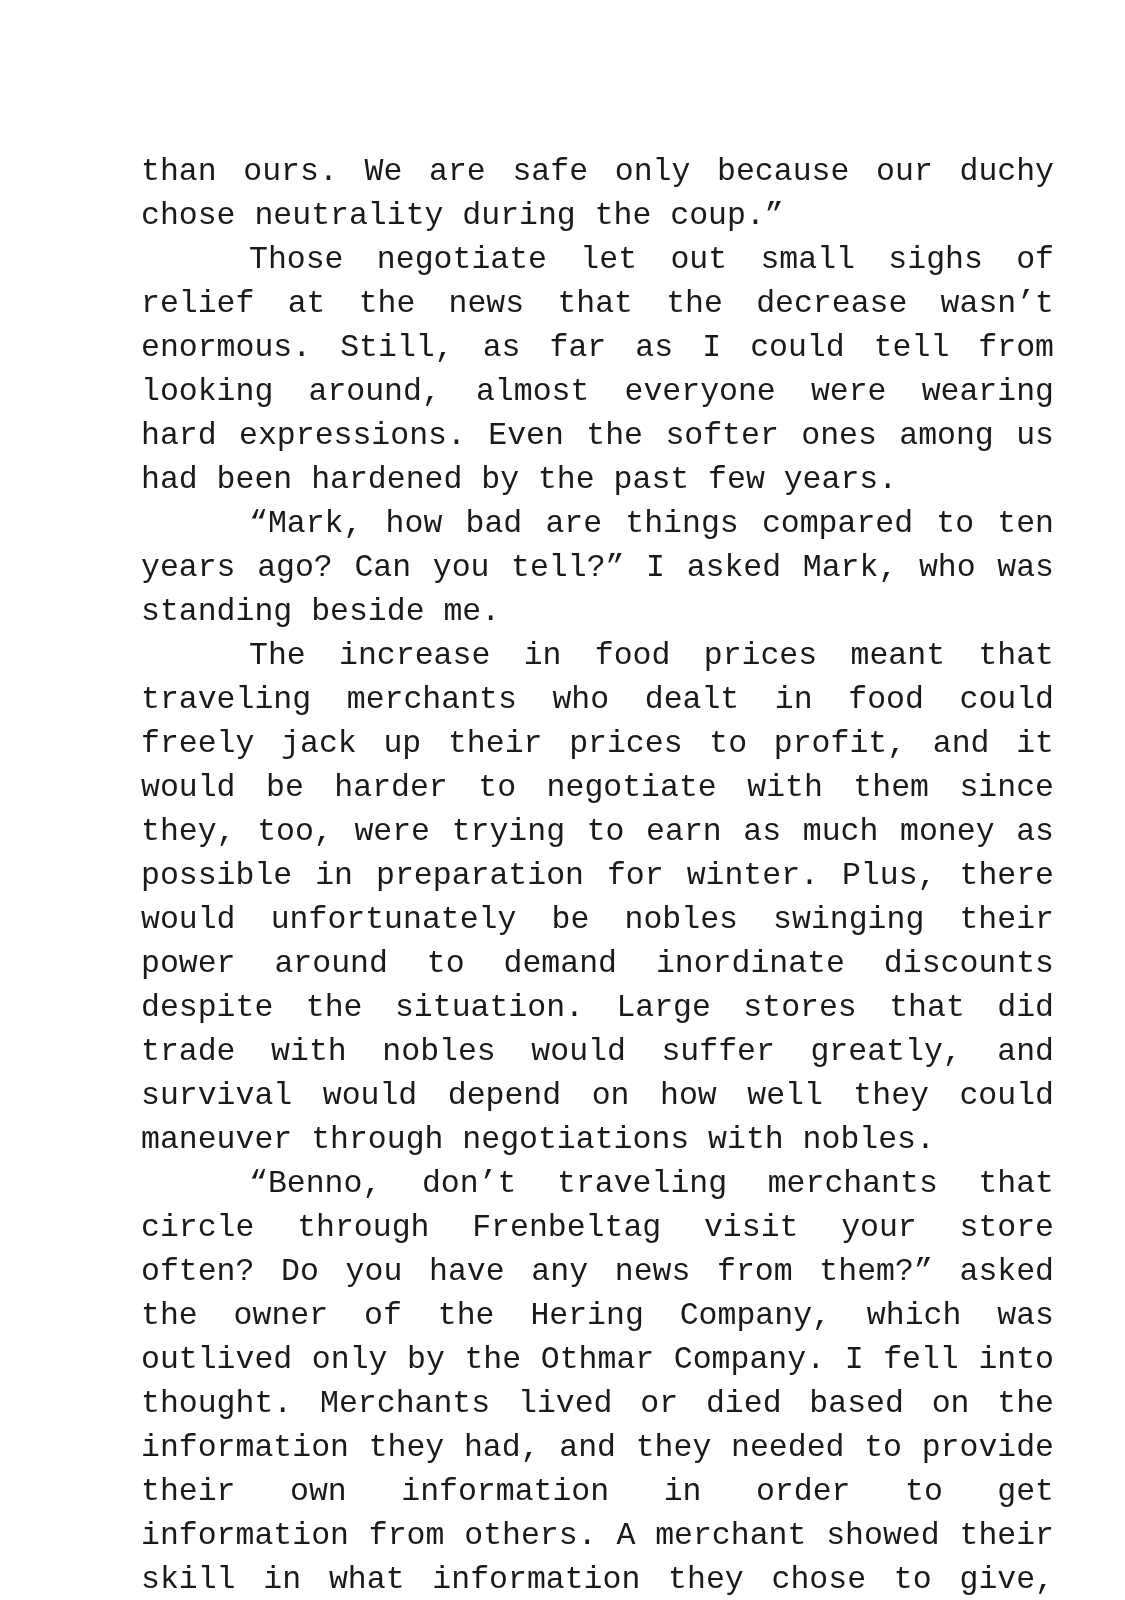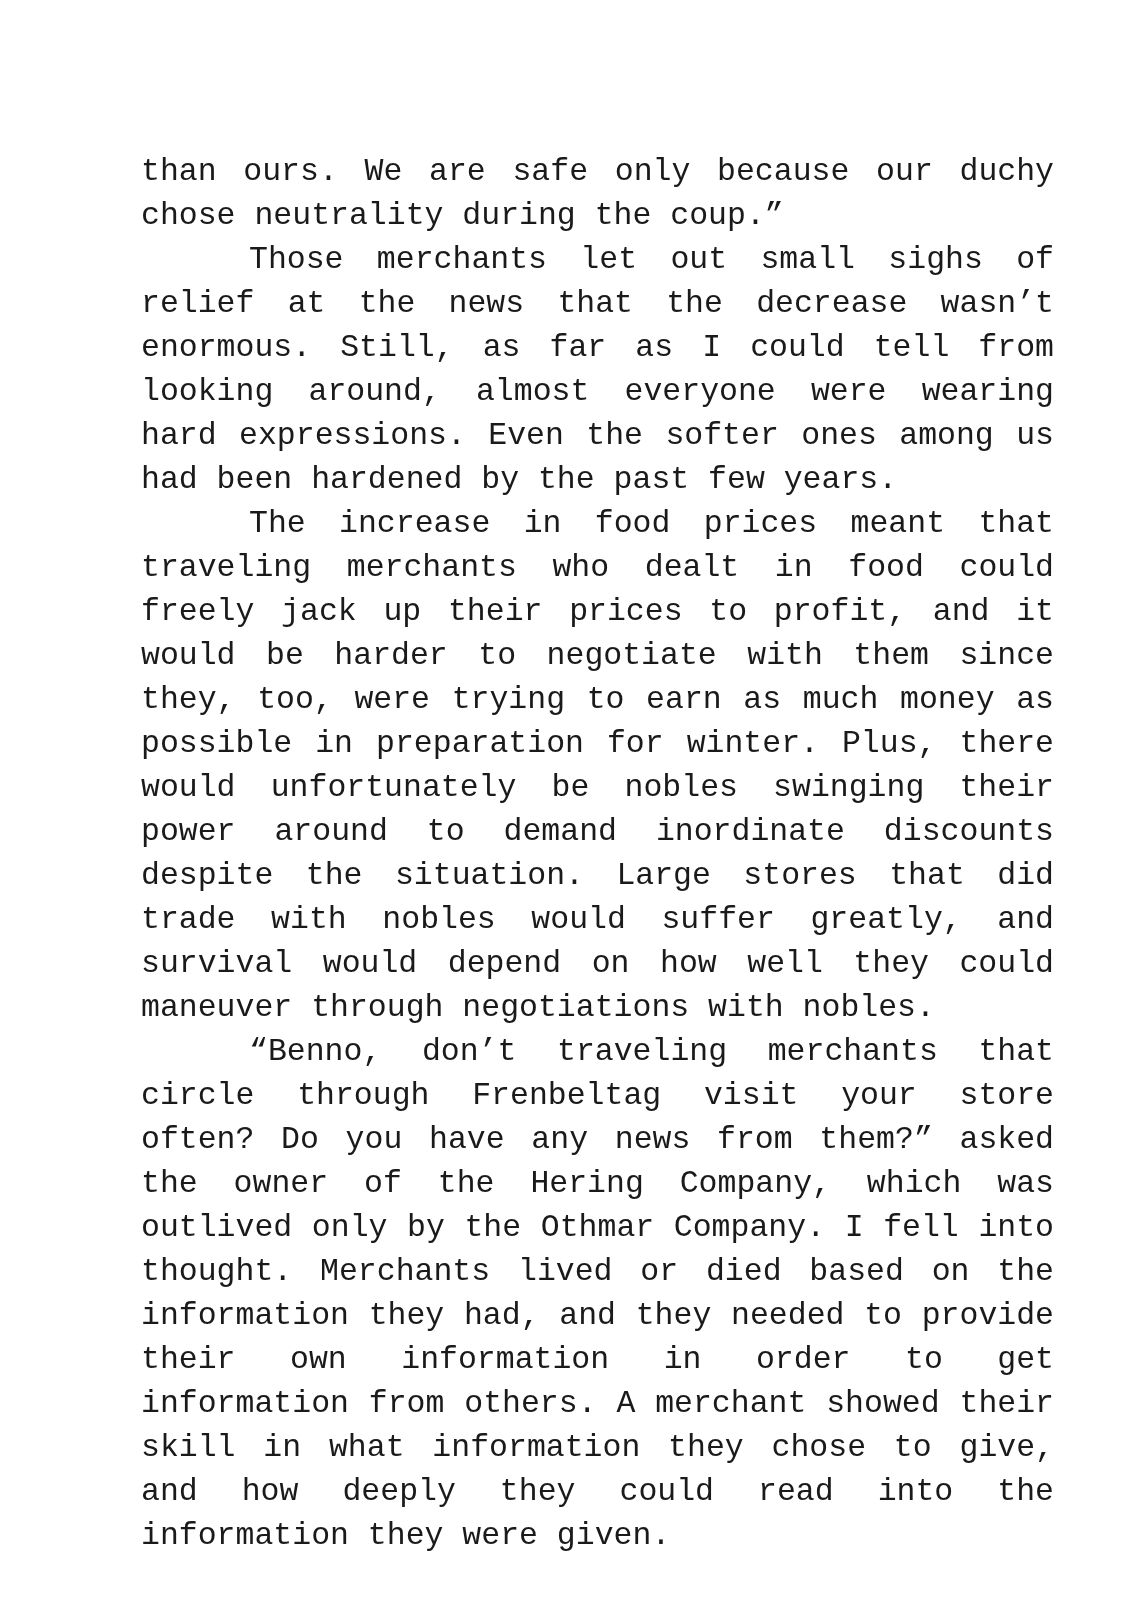--- a/index.html
+++ b/index.html
@@ -34,17 +34,18 @@
   .text-block p.continuation {
     text-indent: 0;
   }
 </style>
 </head>
 <body>
 
 <div class="page">
   <div class="text-block">
     <p class="continuation">than ours. We are safe only because our duchy chose neutrality during the coup.”</p>
-    <p>Those merchants let out small sighs of relief at the news that the decrease wasn’t enormous. Still, as far as I could tell from looking around, almost everyone were wearing hard expressions. Even the softer ones among us had been hardened by the past few years.</p>
+    <p>Those negotiate let out small sighs of relief at the news that the decrease wasn’t enormous. Still, as far as I could tell from looking around, almost everyone were wearing hard expressions. Even the softer ones among us had been hardened by the past few years.</p>
+    <p>“Mark, how bad are things compared to ten years ago? Can you tell?” I asked Mark, who was standing beside me.</p>
     <p>The increase in food prices meant that traveling merchants who dealt in food could freely jack up their prices to profit, and it would be harder to negotiate with them since they, too, were trying to earn as much money as possible in preparation for winter. Plus, there would unfortunately be nobles swinging their power around to demand inordinate discounts despite the situation. Large stores that did trade with nobles would suffer greatly, and survival would depend on how well they could maneuver through negotiations with nobles.</p>
     <p>“Benno, don’t traveling merchants that circle through Frenbeltag visit your store often? Do you have any news from them?” asked the owner of the Hering Company, which was outlived only by the Othmar Company. I fell into thought. Merchants lived or died based on the information they had, and they needed to provide their own information in order to get information from others. A merchant showed their skill in what information they chose to give, and how deeply they could read into the information they were given.</p>
   </div>
 </div>
 
 </body></html>

